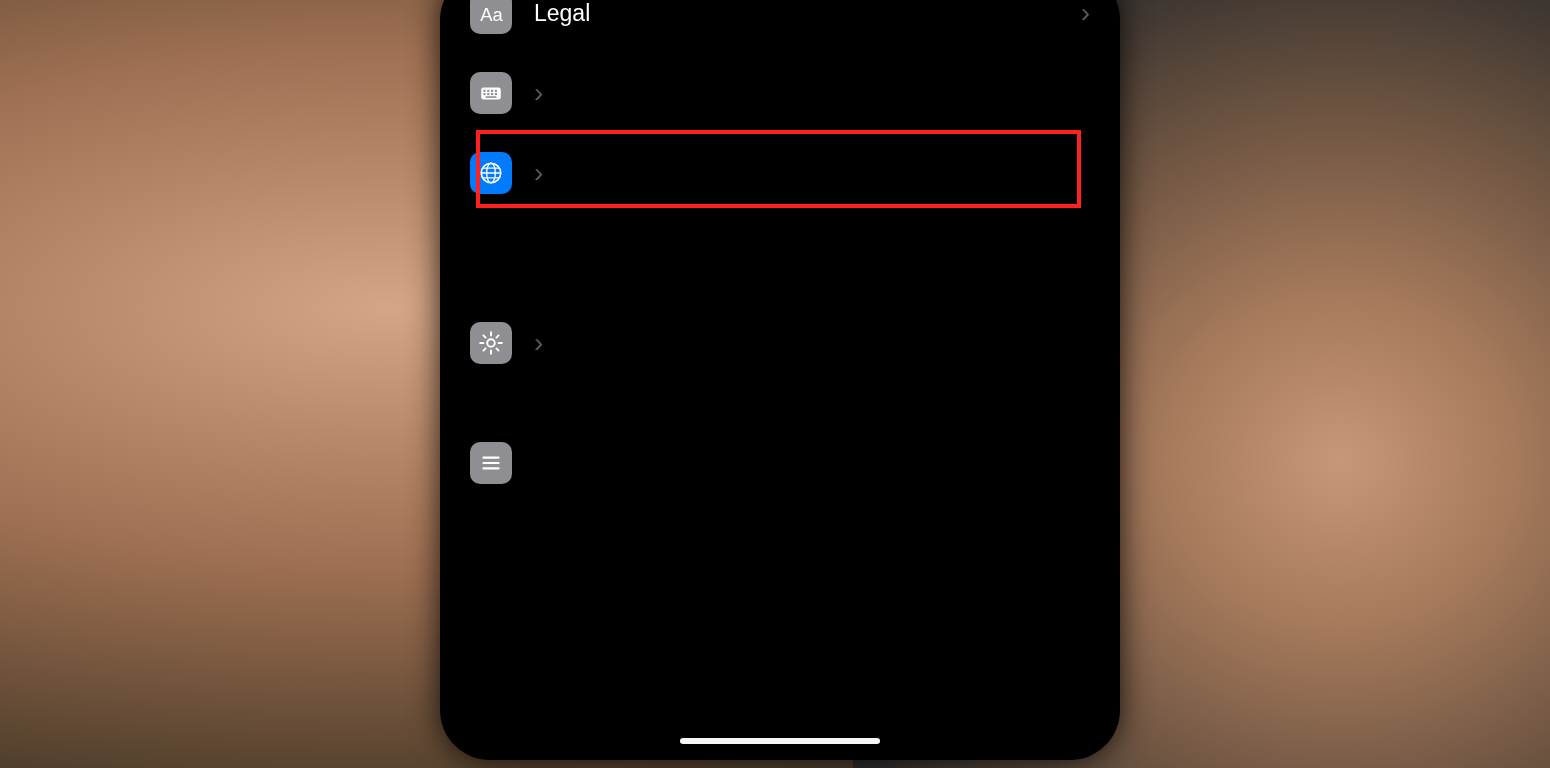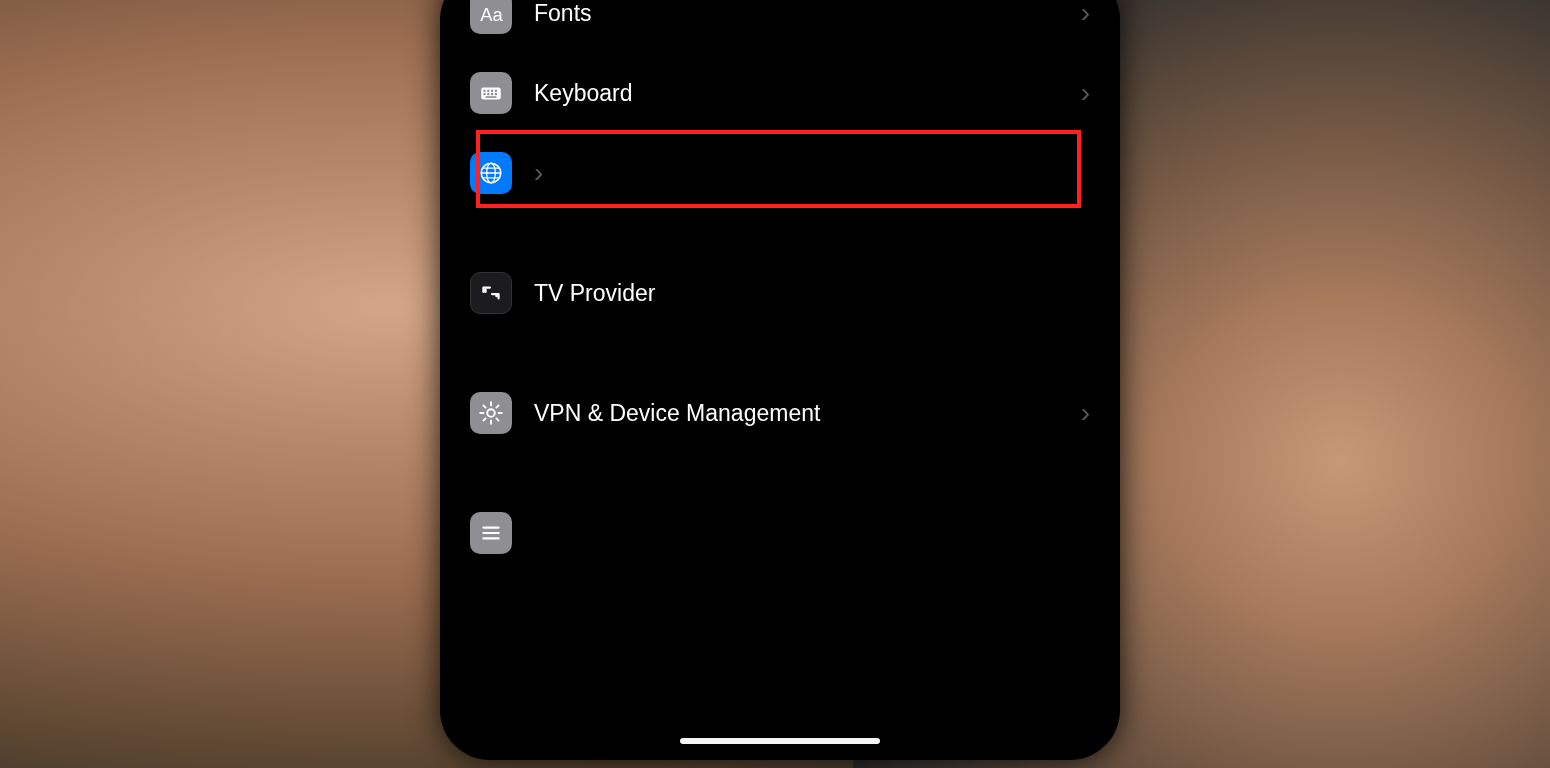--- a/index.html
+++ b/index.html
@@ -129,82 +129,71 @@
 <div class="phone-frame">
   <div class="phone-screen">
     <div class="settings-section">
 
       <div class="settings-row">
         <div class="icon-box icon-gray">
           <svg class="icon-svg" viewBox="0 0 24 24">
               <text x="2" y="19" font-size="17" fill="#fff" font-weight="500">Aa</text>
             </svg>
         </div>
-        <div class="row-label">Fonts</div>
+        <div class="row-label">Legal</div>
         <div class="chevron">›</div>
       </div>
 
       <div class="separator-small"></div>
 
       <div class="settings-row">
         <div class="icon-box icon-gray">
           <svg class="icon-svg" viewBox="0 0 24 24">
               <rect x="3" y="7" width="18" height="11" rx="2" fill="#fff"></rect>
               <rect x="5" y="9" width="2" height="2" fill="#8e8e93"></rect>
               <rect x="8.5" y="9" width="2" height="2" fill="#8e8e93"></rect>
               <rect x="12" y="9" width="2" height="2" fill="#8e8e93"></rect>
               <rect x="15.5" y="9" width="2" height="2" fill="#8e8e93"></rect>
               <rect x="5" y="12" width="2" height="2" fill="#8e8e93"></rect>
               <rect x="8.5" y="12" width="2" height="2" fill="#8e8e93"></rect>
               <rect x="12" y="12" width="2" height="2" fill="#8e8e93"></rect>
               <rect x="15.5" y="12" width="2" height="2" fill="#8e8e93"></rect>
               <rect x="7" y="15" width="10" height="1.5" fill="#8e8e93"></rect>
             </svg>
         </div>
-        <div class="row-label">Keyboard</div>
         <div class="chevron">›</div>
       </div>
 
       <div class="separator-small"></div>
 
       <div class="settings-row">
         <div class="icon-box icon-blue">
           <svg class="icon-svg" viewBox="0 0 24 24">
               <circle cx="12" cy="12" r="9" fill="none" stroke="#fff" stroke-width="1.5"></circle>
               <ellipse cx="12" cy="12" rx="4" ry="9" fill="none" stroke="#fff" stroke-width="1.2"></ellipse>
               <line x1="3" y1="12" x2="21" y2="12" stroke="#fff" stroke-width="1.2"></line>
               <line x1="4.5" y1="7.5" x2="19.5" y2="7.5" stroke="#fff" stroke-width="1.2"></line>
               <line x1="4.5" y1="16.5" x2="19.5" y2="16.5" stroke="#fff" stroke-width="1.2"></line>
             </svg>
         </div>
         <div class="chevron">›</div>
       </div>
 
       <div class="section-separator"></div>
 
-      <div class="settings-row">
-        <div class="icon-box icon-dark">
-          <svg class="icon-svg" viewBox="0 0 24 24">
-              <path d="M5 7 L11 7 M5 7 L5 11 M7 11 L7 9" stroke="#fff" stroke-width="2" fill="none" stroke-linecap="round"></path>
-              <path d="M13 13 L19 13 M19 13 L19 17 M17 13 L17 15" stroke="#fff" stroke-width="2" fill="none" stroke-linecap="round"></path>
-            </svg>
-        </div>
-        <div class="row-label">TV Provider</div>
-      </div>
 
       <div class="section-separator"></div>
 
       <div class="settings-row">
         <div class="icon-box icon-gray">
           <svg class="icon-svg" viewBox="0 0 24 24">
               <circle cx="12" cy="12" r="3.5" fill="none" stroke="#fff" stroke-width="1.8"></circle>
               <path d="M12 2 L12 5 M12 19 L12 22 M22 12 L19 12 M5 12 L2 12 M19 5 L17 7 M7 17 L5 19 M19 19 L17 17 M7 7 L5 5" stroke="#fff" stroke-width="1.8" stroke-linecap="round"></path>
             </svg>
         </div>
-        <div class="row-label">VPN &amp; Device Management</div>
         <div class="chevron">›</div>
       </div>
 
       <div class="section-separator"></div>
 
       <div class="settings-row">
         <div class="icon-box icon-gray">
           <svg class="icon-svg" viewBox="0 0 24 24">
               <line x1="5" y1="7" x2="19" y2="7" stroke="#fff" stroke-width="2" stroke-linecap="round"></line>
               <line x1="5" y1="12" x2="19" y2="12" stroke="#fff" stroke-width="2" stroke-linecap="round"></line>

